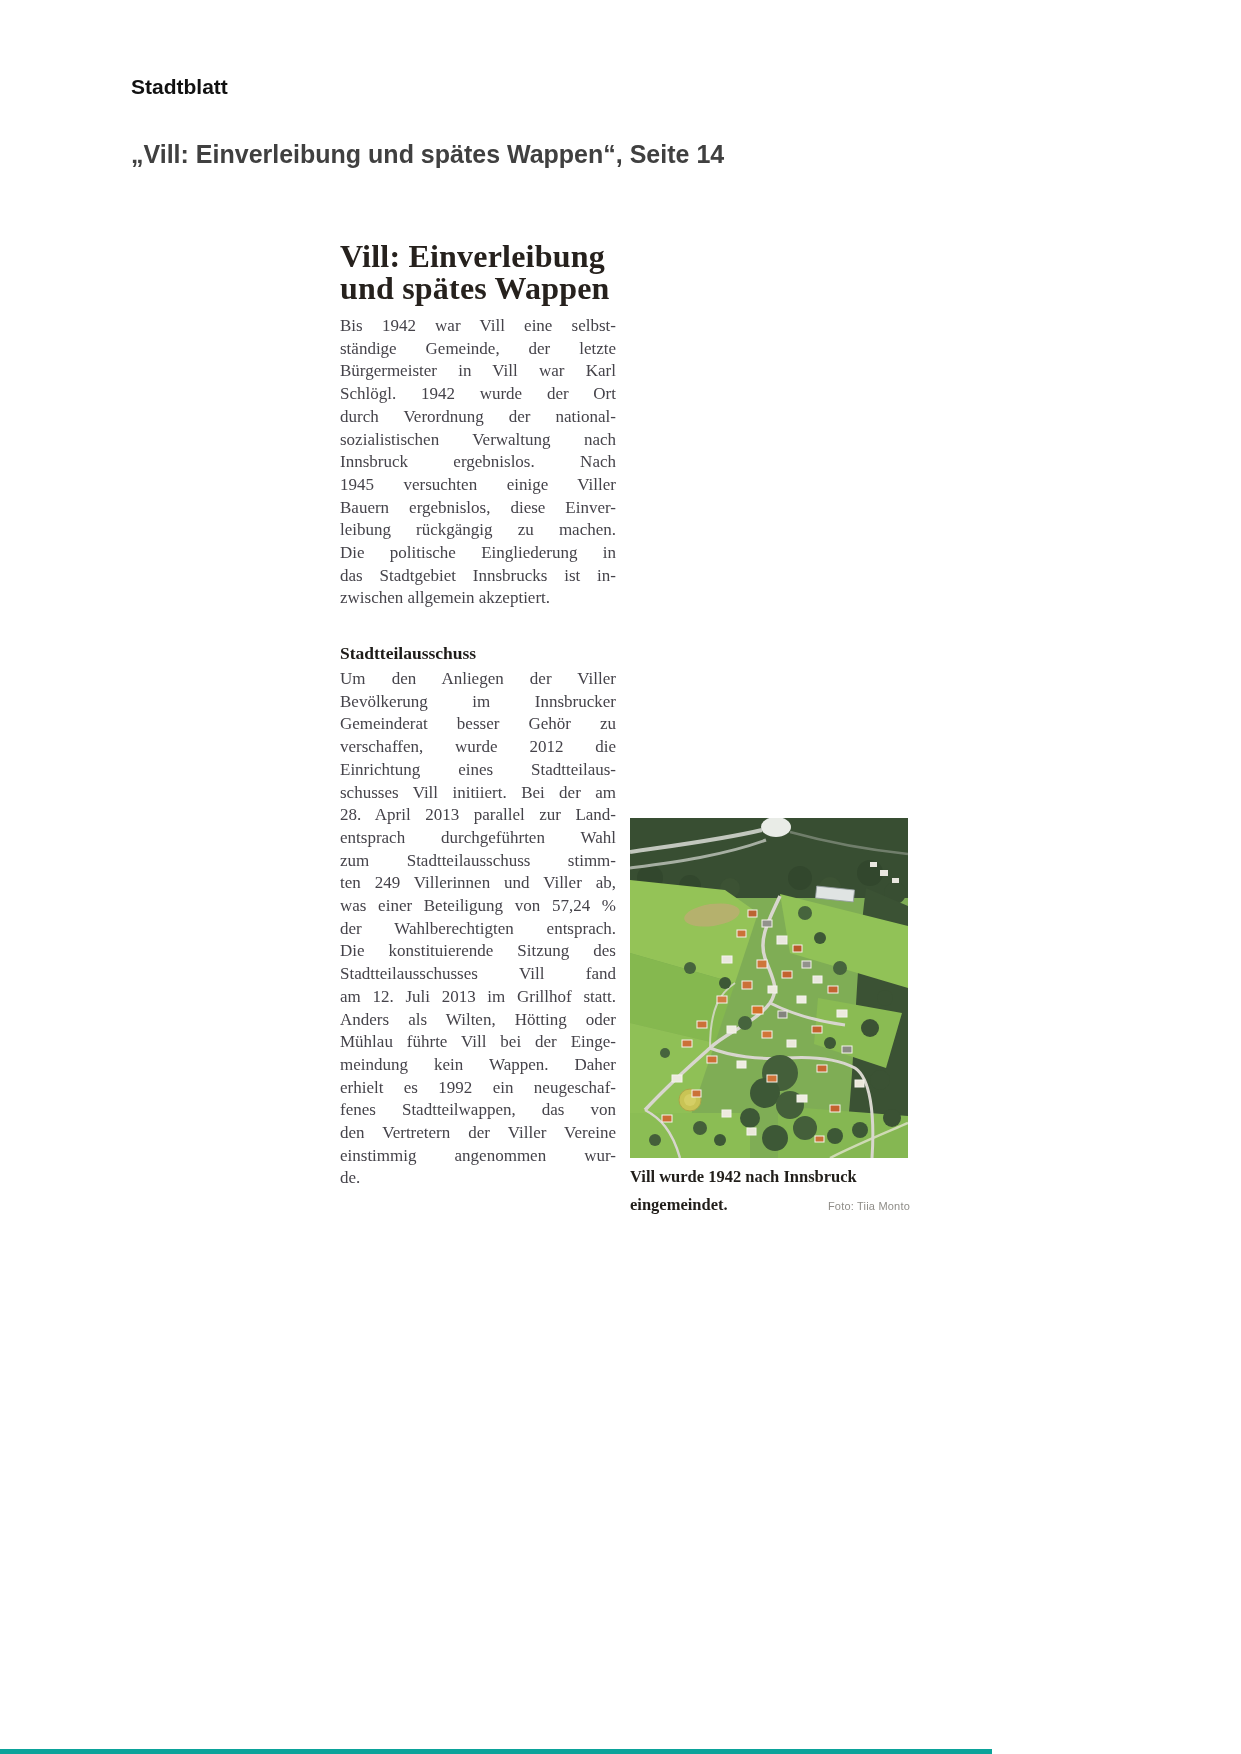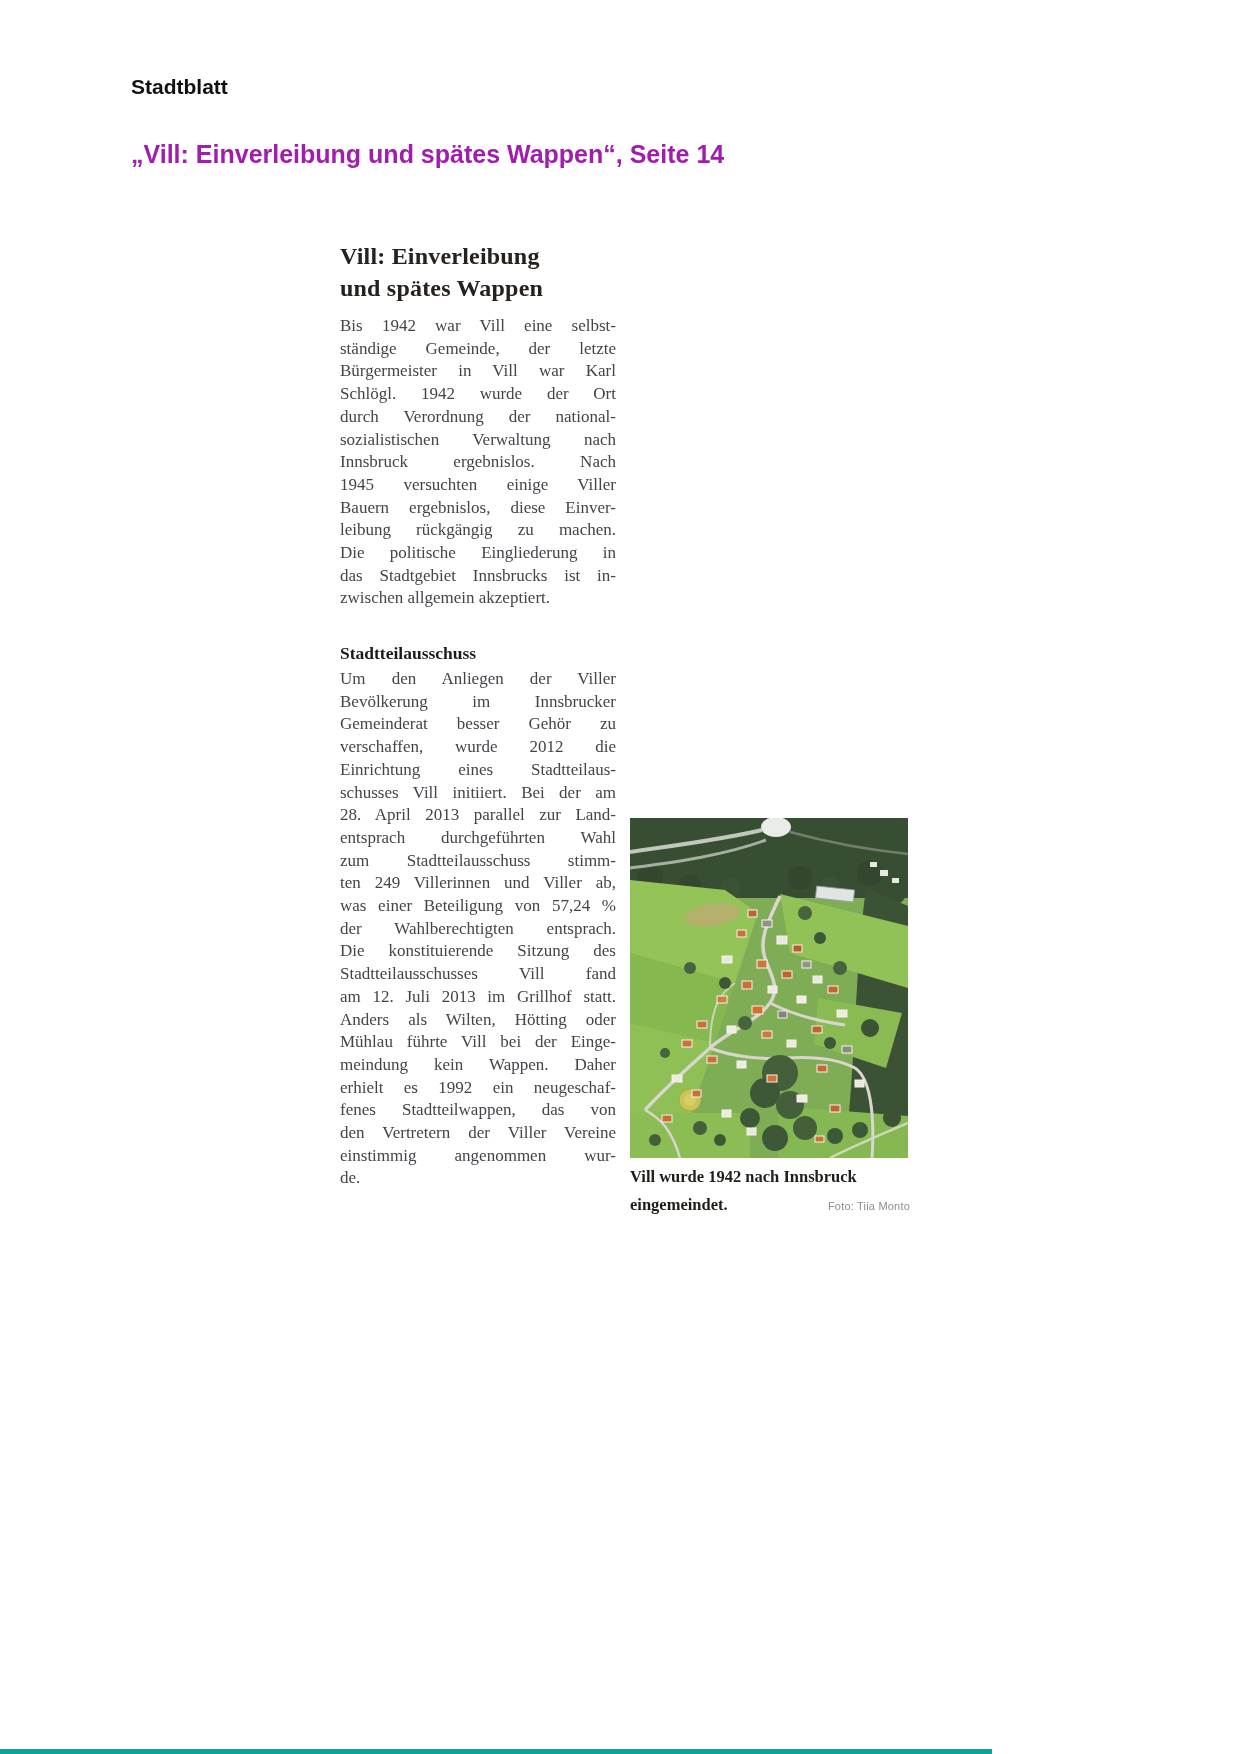--- a/index.html
+++ b/index.html
@@ -10,30 +10,30 @@
     overflow:hidden;
     font-family:"Liberation Sans",sans-serif;
     color:#000;
   }
   .masthead{
     position:absolute;left:131px;top:75px;
     font-size:21px;font-weight:bold;line-height:1.1;color:#111;
   }
   .doc-heading{
     position:absolute;left:131px;top:141px;
-    font-size:25px;font-weight:bold;line-height:1.1;color:#a21caf;
+    font-size:25px;font-weight:bold;line-height:1.1;color:#404040;
   }
   
   .clip{
     position:absolute;left:340px;top:240px;width:575px;
     font-family:"Liberation Serif",serif;
   }
   .clip-title{
     position:absolute;left:0;top:0;width:290px;
-    font-size:24px;font-weight:bold;line-height:32px;color:#26211d;
+    font-size:32px;font-weight:bold;line-height:32px;color:#26211d;
     letter-spacing:.2px;
   }
   .clip-col{position:absolute;left:0;width:276px;}
   .para .tline{
     font-size:17px;line-height:22.7px;color:#45434a;
     text-align:justify;text-align-last:justify;
     white-space:nowrap;overflow:hidden;
   }
   .para .tline-last{text-align-last:left;}
   .clip-title .tline{text-align:left;text-align-last:left;white-space:nowrap;}

